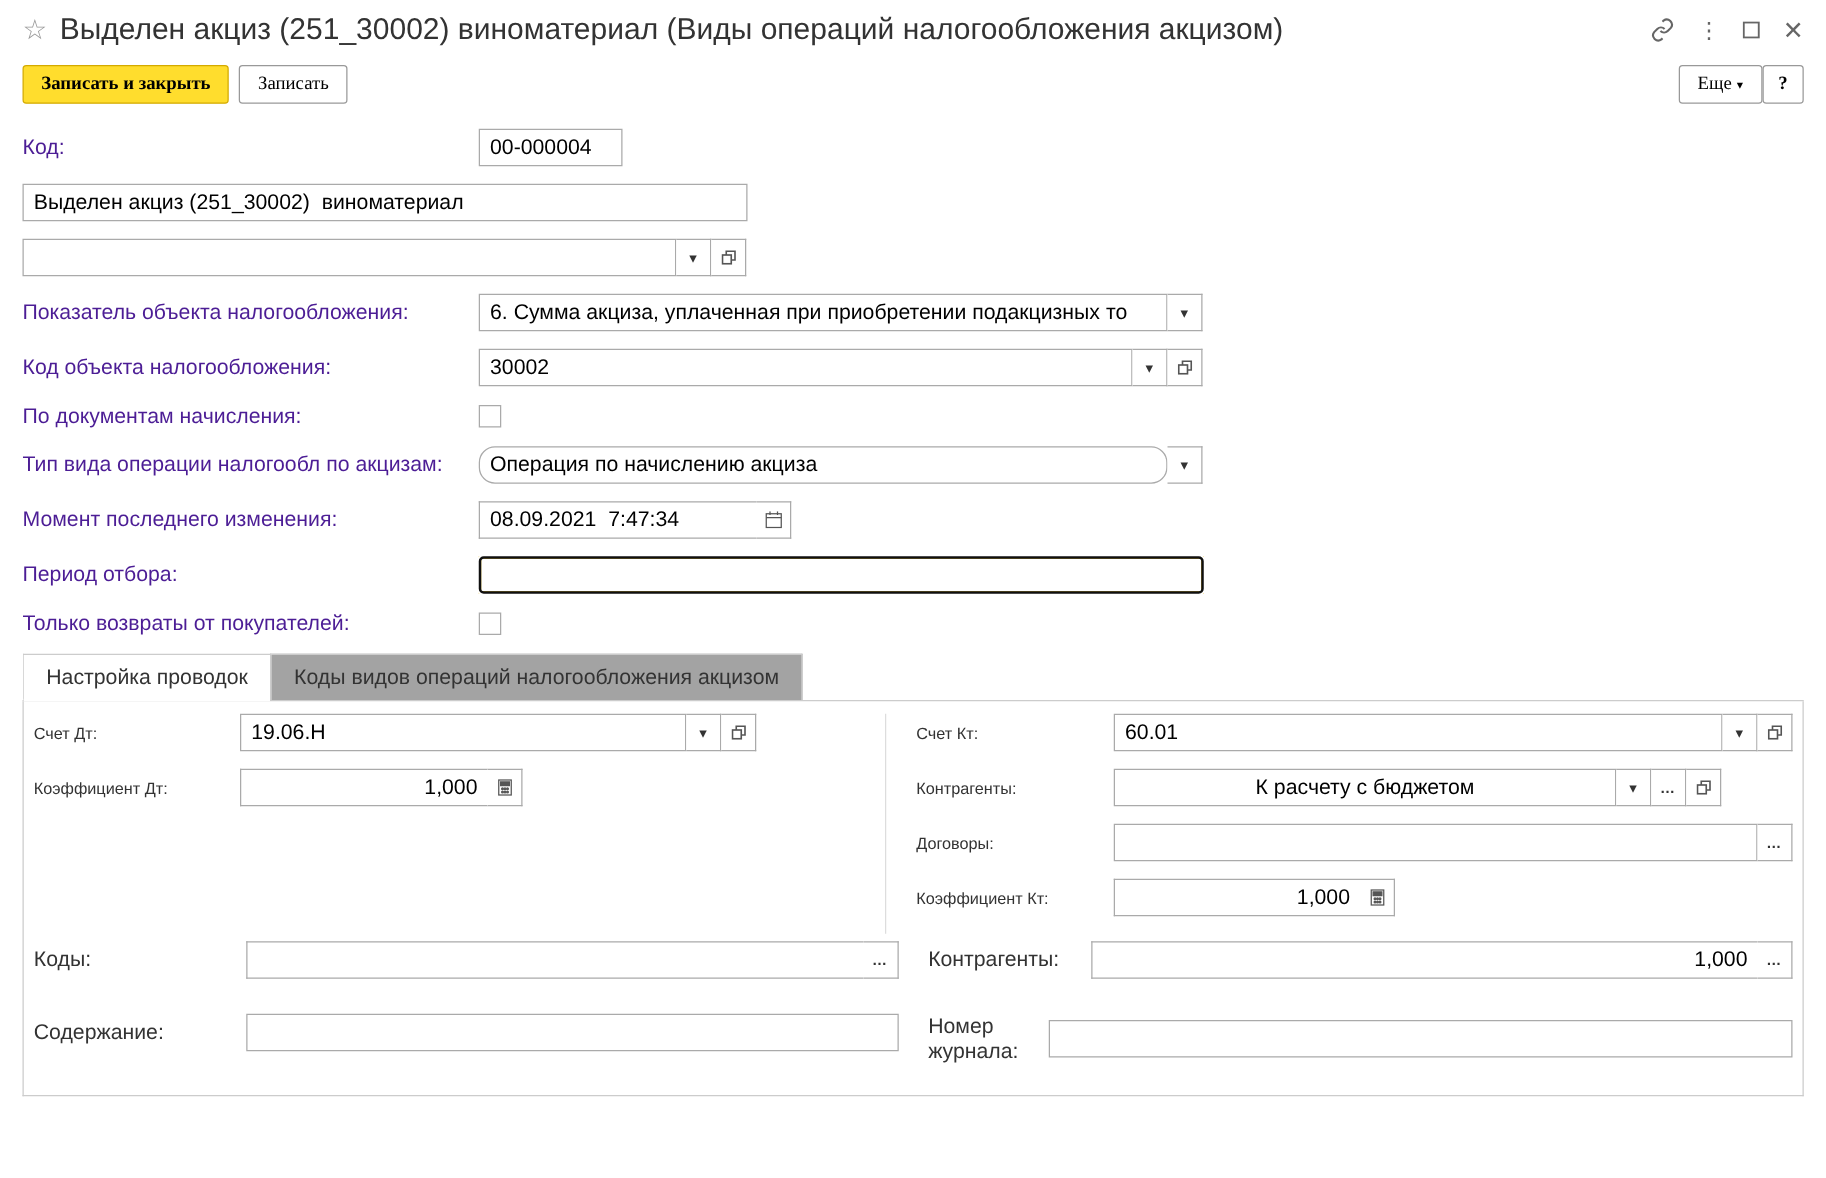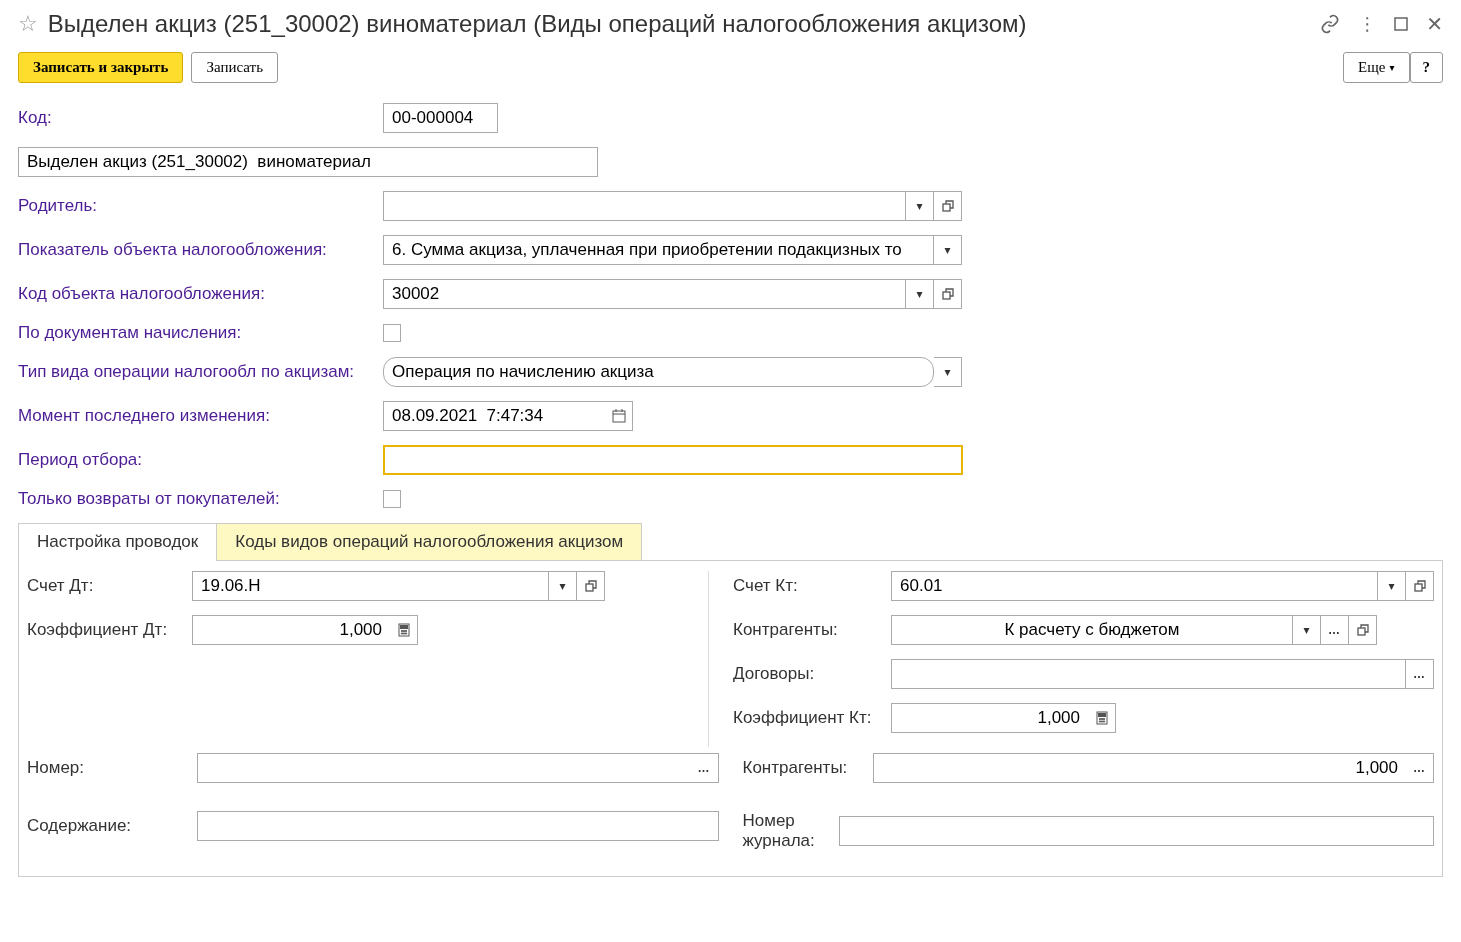--- a/index.html
+++ b/index.html
@@ -98,39 +98,39 @@
     border-bottom: 1px solid #ccc;
     margin-top: 4px;
   }
   .tab {
     padding: 8px 18px;
     font-size: 17px;
     border: 1px solid #ccc;
     border-bottom: none;
     margin-right: -1px;
     cursor: pointer;
-    background: #fef9c3;
+    background: #a3a3a3;
   }
   .tab.active { background: #fff; position: relative; }
   .tab.active::after {
     content:""; position:absolute; left:0; right:0; bottom:-1px; height:2px; background:#fff;
   }
 
   .tab-content {
     border: 1px solid #ccc;
     border-top: none;
     padding: 10px 8px;
   }
   .two-col {
     display: flex;
     gap: 20px;
   }
   .col { flex: 1; }
   .col .form-row { margin-bottom: 14px; }
-  .col .label-narrow { width: 165px; font-size: 17px; }
+  .col .label-narrow { width: 165px; font-size: 13px; }
   .col.right .label-narrow { width: 158px; }
 
   .input-acct { width: 357px; }
   .input-coef { width: 198px; text-align: right; border-right:none; }
   .input-acctkt { width: 487px; }
   .input-contr { width: 402px; text-align: center; }
   .input-dog { width: 515px; }
   .input-coefkt { width: 197px; text-align:right; border-right:none; }
 
   .bottom-two {
@@ -194,21 +194,20 @@
   </div>
 </div>
 
 <div class="form-row">
   <div class="field-wrap">
     <input class="input input-name" value="Выделен акциз (251_30002)  виноматериал" style="">
   </div>
 </div>
 
 <div class="form-row">
-  <div class="label">Родитель:</div>
   <div class="field-wrap">
     <input class="input input-parent" value="" style="">
     <div class="inp-btn">▾</div>
     <div class="inp-btn">
       <svg width="12" height="12" viewBox="0 0 12 12" fill="none" stroke="#555" stroke-width="1.3">
           <rect x="1" y="4" width="7" height="7"></rect>
           <path d="M4 4V1h7v7H8"></path>
         </svg>
     </div>
   </div>
@@ -379,21 +378,21 @@
               </svg>
           </div>
         </div>
       </div>
     </div>
   </div>
 
   <div class="bottom-two">
     <div class="col1">
       <div class="form-row">
-        <div class="label-b">Номер:</div>
+        <div class="label-b">Коды:</div>
         <div class="field-wrap" style="flex:1">
           <input class="input input-sum" value="" style="">
           <div class="inp-btn dots">…</div>
         </div>
       </div>
       <div class="form-row">
         <div class="label-b">Содержание:</div>
         <div class="field-wrap" style="flex:1">
           <input class="input input-cont" value="" style="">
         </div>

